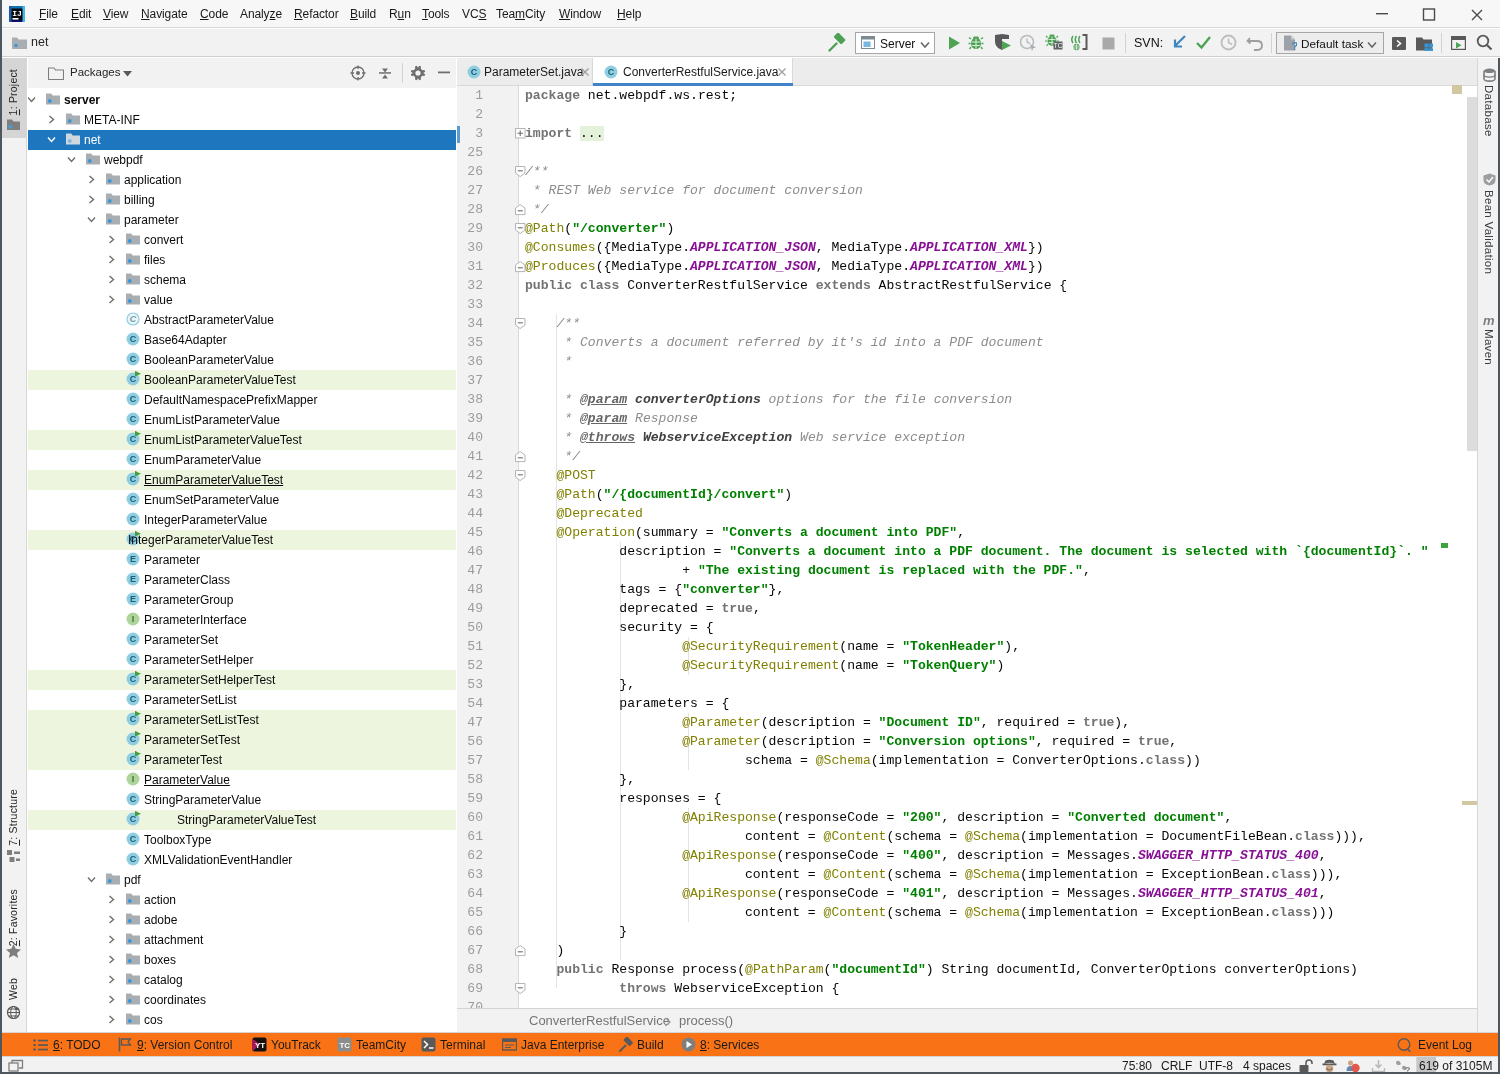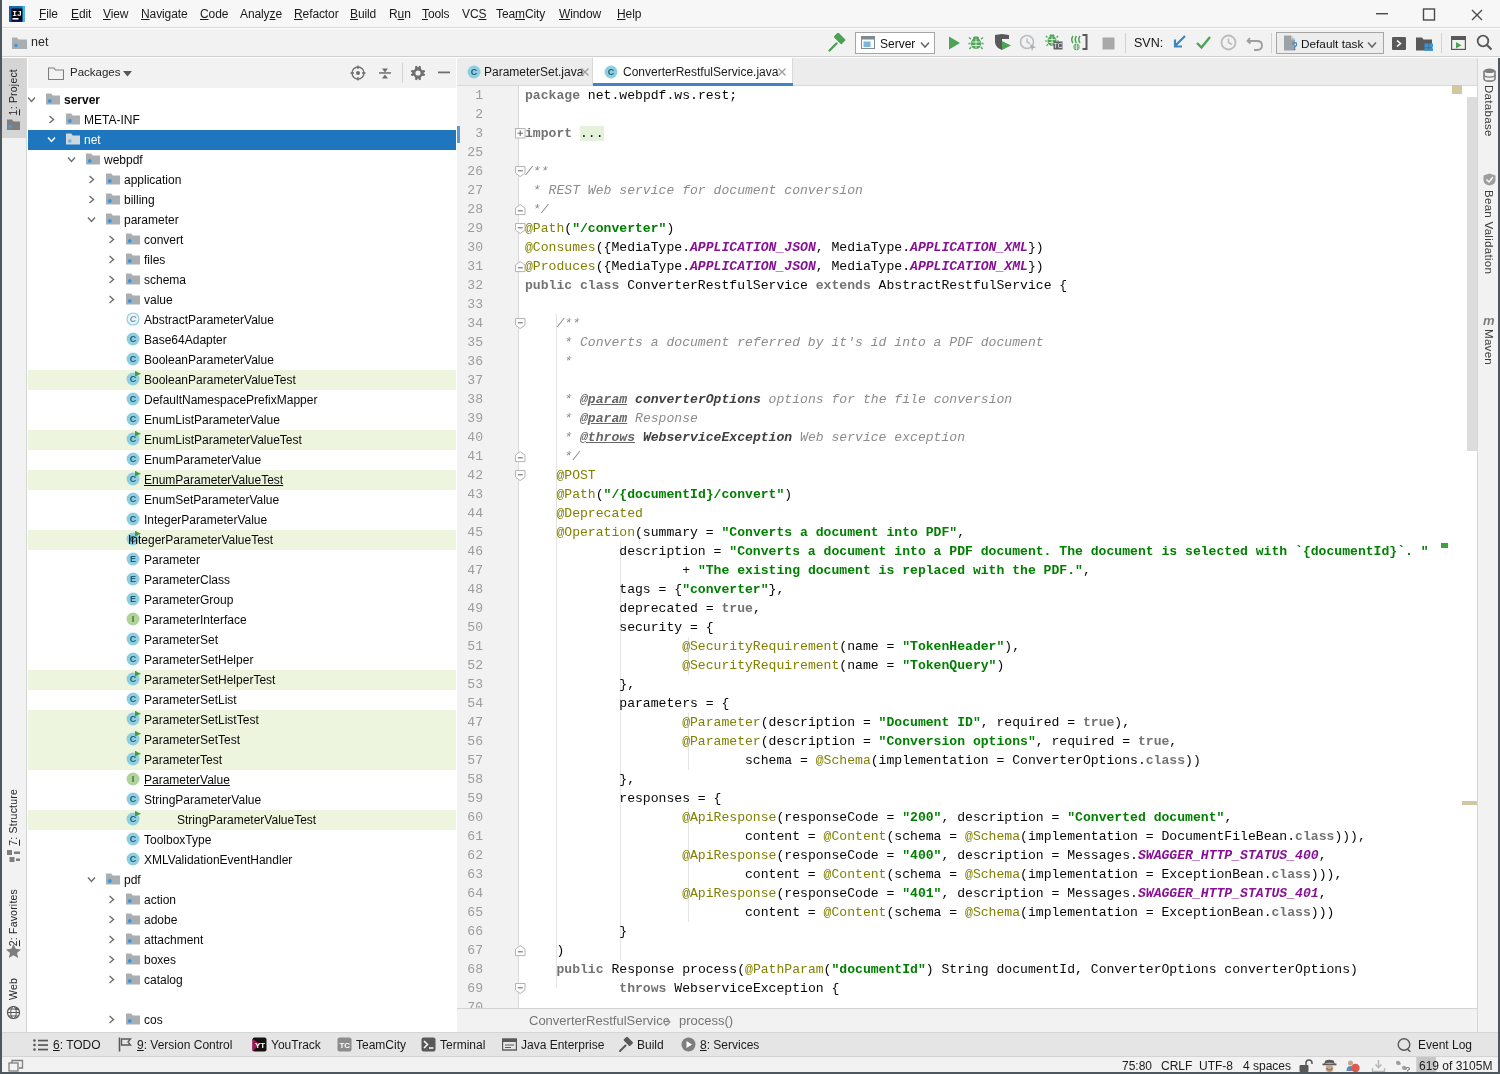--- a/index.html
+++ b/index.html
@@ -29,21 +29,21 @@
 .s{color:#008000;font-weight:bold}
 .c{color:#8C8C8C;font-style:italic}
 .t{color:#666666;font-weight:bold;font-style:italic;text-decoration:underline}
 .pn{color:#404040;font-weight:bold;font-style:italic}
 .a{color:#808000}
 .f{color:#871094;font-style:italic;font-weight:bold}
 .fold{background:#E4F1DB;color:#111}
 .guide{position:absolute;width:1px;background:#E4E4E4}
 #crumbs{position:absolute;left:0;top:950px;width:1020px;height:24px;background:#F2F2F2;border-top:1px solid #D4D4D4;
  font-size:13px;color:#757575}
-#botbar{position:absolute;left:0;top:1032px;width:1500px;height:24px;background:#e5e5e5;border-top:1px solid #D4D4D4;font-size:12px;color:#1a1a1a}
+#botbar{position:absolute;left:0;top:1032px;width:1500px;height:24px;background:#f97316;border-top:1px solid #D4D4D4;font-size:12px;color:#1a1a1a}
 #statusbar{position:absolute;left:0;top:1056px;width:1500px;height:18px;background:#F2F2F2;border-top:1px solid #D4D4D4;font-size:12px;color:#1a1a1a}
 .vtextd{writing-mode:vertical-rl;font-size:11.5px;color:#3c3c3c;letter-spacing:0.3px;white-space:nowrap}
 .vtextu{writing-mode:vertical-rl;transform:rotate(180deg);font-size:10.5px;color:#262626;letter-spacing:0.2px;white-space:nowrap}
 .winedge{position:absolute;background:#4E565E}
 u{text-decoration:underline}
 </style></head><body>
 <div id="titlebar">
 <svg style="position:absolute;left:9px;top:6px" width="16" height="16" viewBox="0 0 16 16">
       <rect x="0" y="0" width="16" height="16" fill="#10108A"></rect>
       <rect x="1.5" y="1.5" width="13" height="13" fill="#07070c"></rect>
@@ -613,20 +613,30 @@
       </div>
 <div class="trow" style="top:882px">
         <svg style="position:absolute;left:78px;top:4px" width="11" height="11" viewBox="0 0 11 11">
           <path d="M3.5,2 L7.5,5.5 L3.5,9" fill="none" stroke="#6E6E6E" stroke-width="1.4"></path>
         </svg>
         <svg style="position:absolute;left:98px;top:2px" width="14" height="13" viewBox="0 0 14 13">
           <path d="M0,1.5 h5.2 l1.5,2 H14 v9 H0 z" fill="#A9AEB2"></path>
           <circle cx="3.8" cy="9" r="1.9" fill="#3B96D9"></circle>
         </svg>
         <div class="tlab" style="left:116px;">catalog</div>
+      </div>
+<div class="trow" style="top:902px">
+        <svg style="position:absolute;left:78px;top:4px" width="11" height="11" viewBox="0 0 11 11">
+          <path d="M3.5,2 L7.5,5.5 L3.5,9" fill="none" stroke="#6E6E6E" stroke-width="1.4"></path>
+        </svg>
+        <svg style="position:absolute;left:98px;top:2px" width="14" height="13" viewBox="0 0 14 13">
+          <path d="M0,1.5 h5.2 l1.5,2 H14 v9 H0 z" fill="#A9AEB2"></path>
+          <circle cx="3.8" cy="9" r="1.9" fill="#3B96D9"></circle>
+        </svg>
+        <div class="tlab" style="left:116px;">coordinates</div>
       </div>
 <div class="trow" style="top:922px">
         <svg style="position:absolute;left:78px;top:4px" width="11" height="11" viewBox="0 0 11 11">
           <path d="M3.5,2 L7.5,5.5 L3.5,9" fill="none" stroke="#6E6E6E" stroke-width="1.4"></path>
         </svg>
         <svg style="position:absolute;left:98px;top:2px" width="14" height="13" viewBox="0 0 14 13">
           <path d="M0,1.5 h5.2 l1.5,2 H14 v9 H0 z" fill="#A9AEB2"></path>
           <circle cx="3.8" cy="9" r="1.9" fill="#3B96D9"></circle>
         </svg>
         <div class="tlab" style="left:116px;">cos</div>

